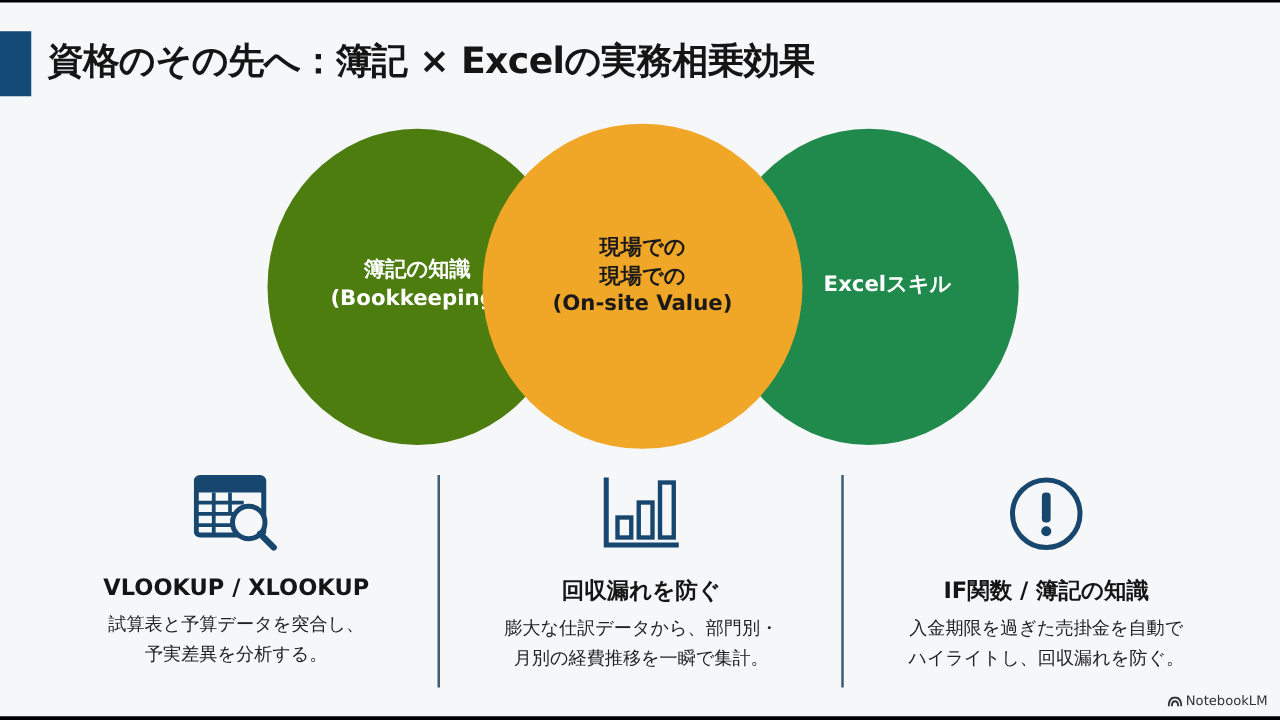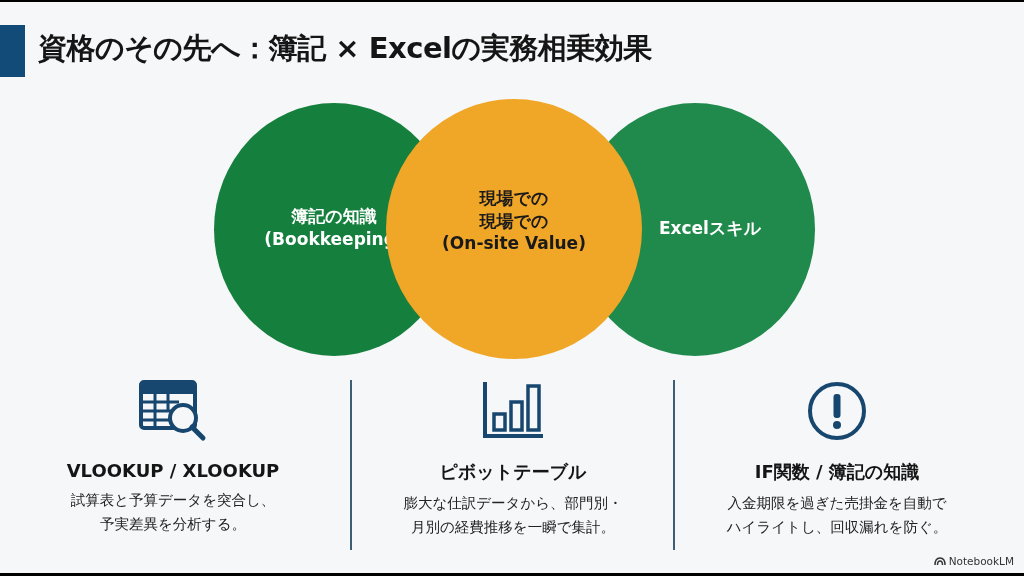--- a/index.html
+++ b/index.html
@@ -17,31 +17,31 @@
     position: absolute; left: 38px; top: 27px;
     font-size: 29px; font-weight: bold; color: #151515; letter-spacing: -0.5px;
     white-space: nowrap;
   }
   .venn { position: absolute; left: 0; top: 0; width: 1024px; height: 360px; }
   .circle {
     position: absolute; border-radius: 50%;
     display: flex; flex-direction: column; justify-content: center;
     text-align: center; font-weight: bold; line-height: 1.35;
   }
-  .c-left  { left: 214px; top: 101px; width: 240px; height: 253px; background: #15803d; color: #ffffff; font-size: 17px; }
+  .c-left  { left: 214px; top: 101px; width: 240px; height: 253px; background: #4d7c0f; color: #ffffff; font-size: 17px; }
   .c-right { left: 575px; top: 101px; width: 240px; height: 253px; background: #1f8a4c; color: #ffffff; font-size: 17px; }
   .c-mid   { left: 386px; top: 97px;  width: 256px; height: 260px; background: #f0a626; color: #1a1a1a; font-size: 17px; }
   .c-left .inner { margin-top: -4px; }
   .c-mid .inner { margin-top: -16px; }
   .c-right .inner { margin-left: 30px; margin-top: -2px; }
   .col {
     position: absolute; top: 376px; width: 322px; height: 180px;
     display: flex; flex-direction: column; align-items: center;
   }
-  .col1 { left: 12px; } .col2 { left: 352px; } .col3 { left: 676px; }
+  .col1 { left: 28px; } .col2 { left: 352px; } .col3 { left: 676px; }
   .divider { position: absolute; top: 378px; width: 2px; height: 170px; background: #3d5e74; }
   .d1 { left: 350px; } .d2 { left: 673px; }
   .icon { width: 70px; height: 66px; display: flex; align-items: center; justify-content: center; }
   .col-title { margin-top: 16px; font-size: 18px; font-weight: bold; color: #151515; white-space: nowrap; }
   .col-desc { margin-top: 8px; font-size: 14.5px; color: #222; text-align: center; line-height: 1.65; white-space: nowrap; }
   .brand {
     position: absolute; right: 10px; bottom: 6px; font-size: 10.5px; color: #333;
     display: flex; align-items: center; gap: 3px; justify-content: flex-end;
   }
 </style>
@@ -101,21 +101,21 @@
 
   <div class="col col2">
     <div class="icon">
       <svg width="64" height="62" viewBox="0 0 64 62">
         <polyline points="4,2 4,56 62,56" fill="none" stroke="#17476f" stroke-width="4"></polyline>
         <rect x="13" y="34" width="11" height="16" fill="none" stroke="#17476f" stroke-width="3.5"></rect>
         <rect x="30" y="22" width="11" height="28" fill="none" stroke="#17476f" stroke-width="3.5"></rect>
         <rect x="47" y="6" width="11" height="44" fill="none" stroke="#17476f" stroke-width="3.5"></rect>
       </svg>
     </div>
-    <div class="col-title">ピボットテーブル</div>
+    <div class="col-title">回収漏れを防ぐ</div>
     <div class="col-desc">
       <div>膨大な仕訳データから、部門別・</div>
       <div>月別の経費推移を一瞬で集計。</div>
     </div>
   </div>
 
   <div class="col col3">
     <div class="icon">
       <svg width="62" height="62" viewBox="0 0 62 62">
         <circle cx="31" cy="31" r="27" fill="none" stroke="#17476f" stroke-width="4"></circle>

